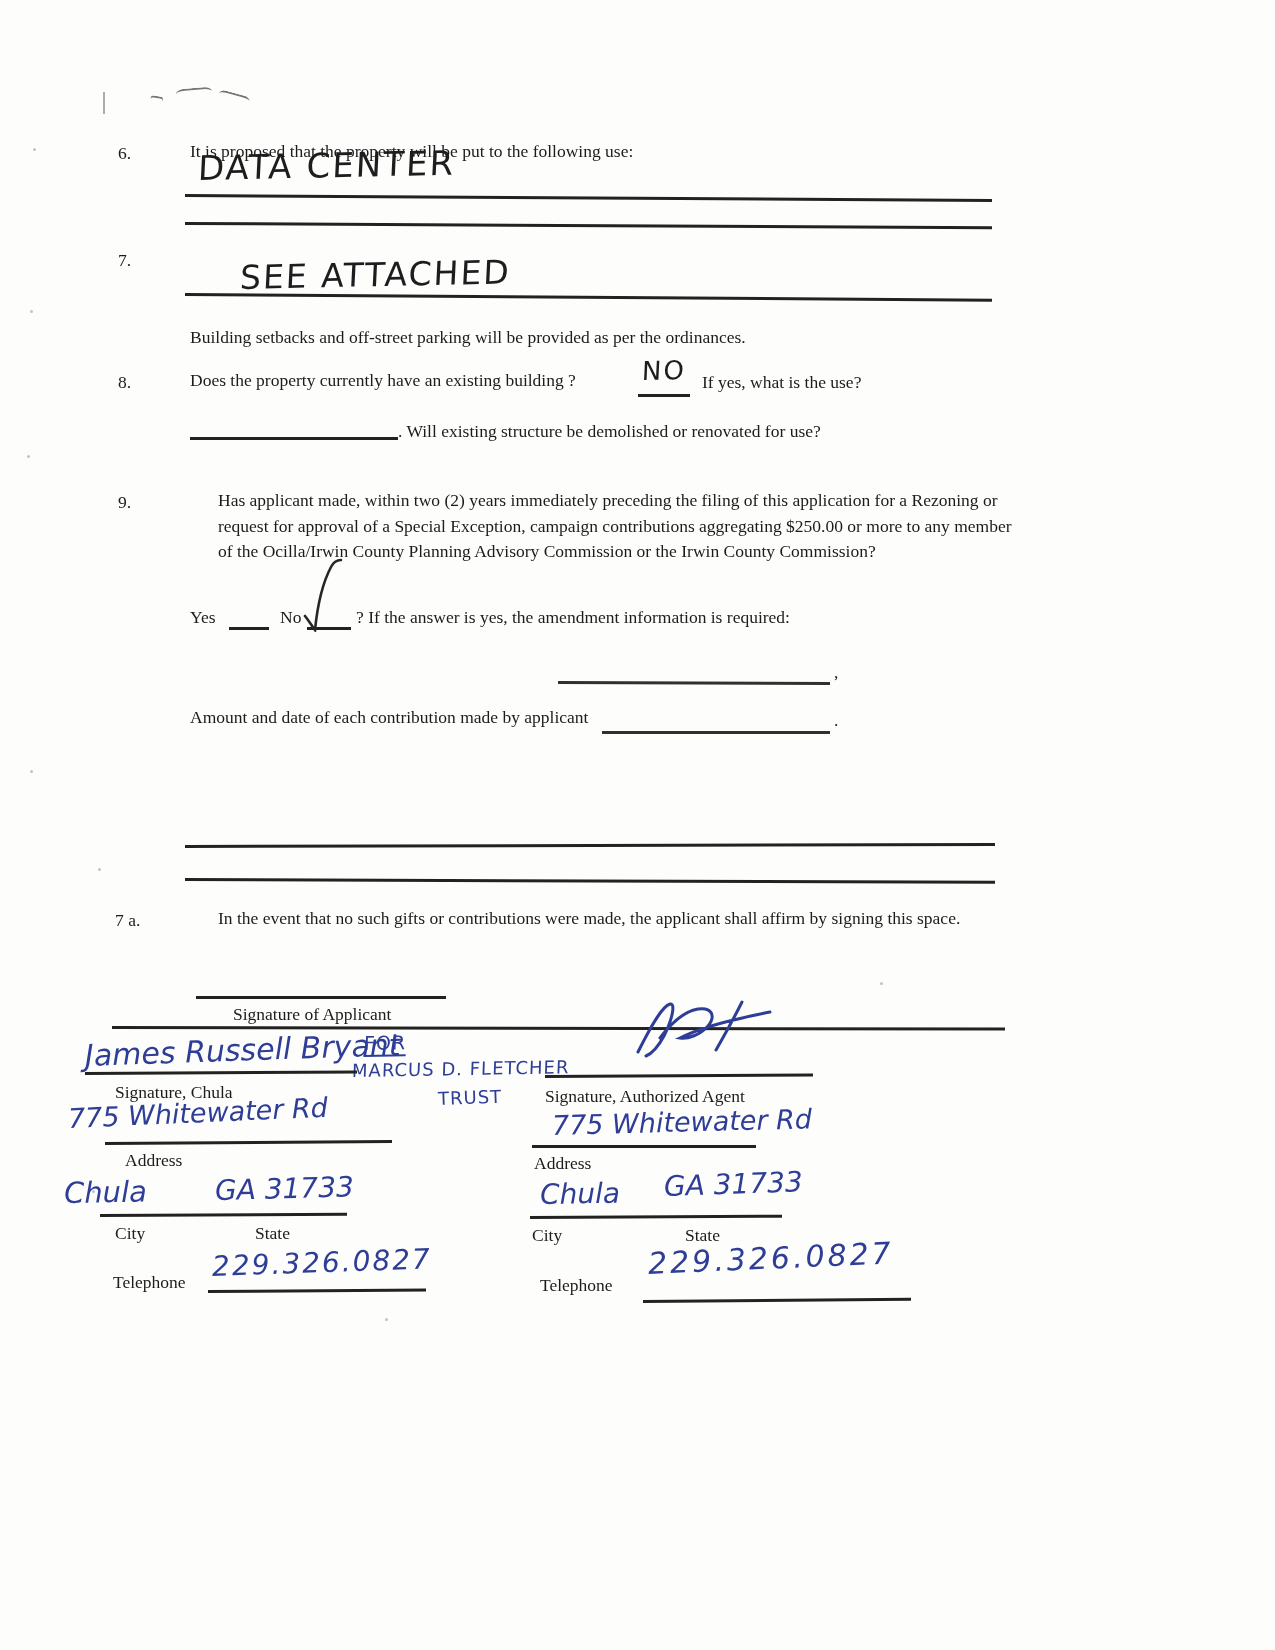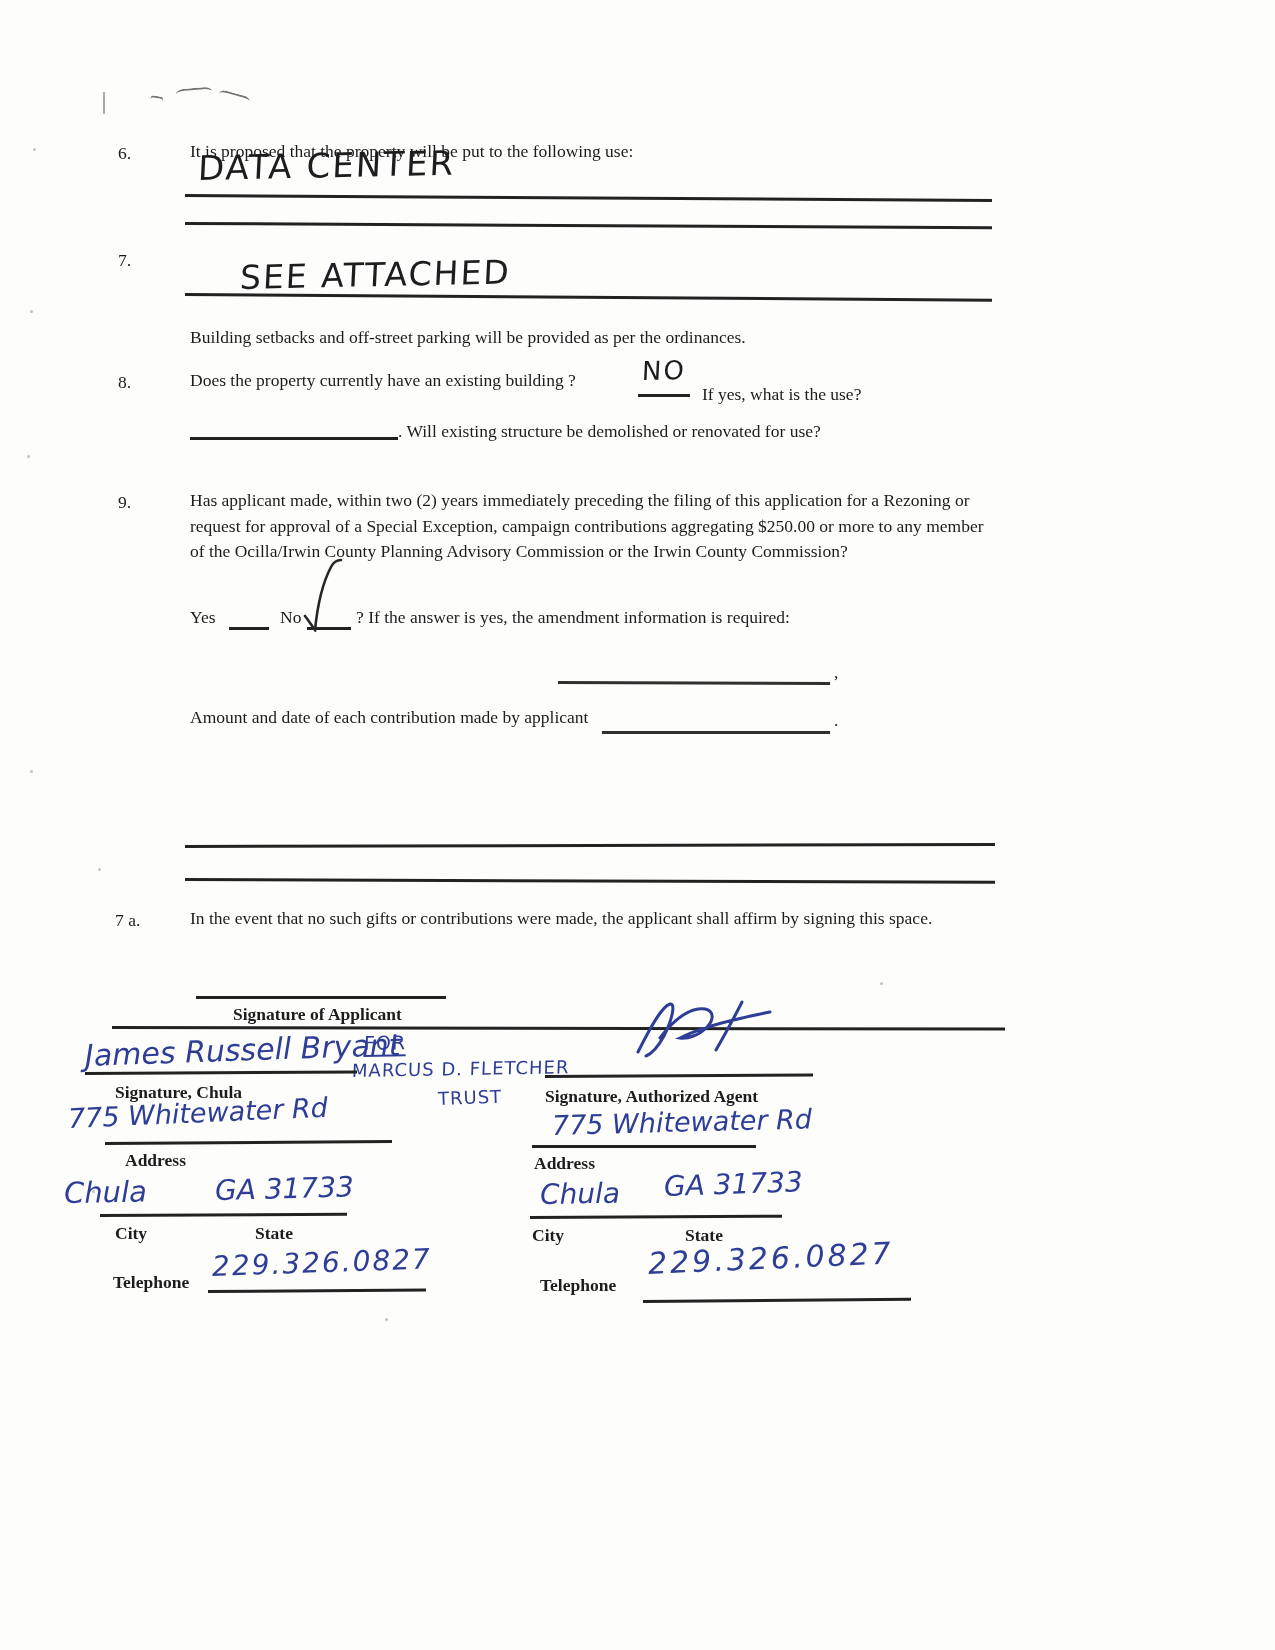--- a/index.html
+++ b/index.html
@@ -3,22 +3,22 @@
 <meta charset="utf-8">
 <style>
   html,body { margin:0; padding:0; background:#e8e8e8; }
   .page {
     position:relative; width:1275px; height:1650px; margin:0 auto;
     background:#fdfdfc; overflow:hidden;
     font-family:"Liberation Serif", serif; color:#1c1c1c;
   }
   .abs { position:absolute; }
   .printed { font-size:17.5px; line-height:25px; white-space:nowrap; }
-  .para { font-size:17.5px; line-height:25.5px; white-space:normal; }
-  .bold { font-weight:bold; }
+  .para { font-size:17.5px; line-height:25.5px; white-space:normal;margin-left:28px; }
+  .bold { font-weight:normal; }
   .hline { position:absolute; background:#222; height:2.6px; transform-origin:left center; }
   .hline.thick { height:3.4px; }
   .hline.soft { background:#303030; }
   
   .hw { position:absolute; font-family:"DejaVu Sans", sans-serif; white-space:nowrap; transform-origin:left center; }
   .hw-caps-black { color:var(--ink-black,#1d1d1f); letter-spacing:2px; transform:skewX(-4deg) rotate(-1.2deg); }
   .hw-blue { color:var(--ink-blue,#2e3d96); font-style:italic; }
   .hw-caps-blue { color:var(--ink-blue,#2e3d96); letter-spacing:1px; transform:skewX(-3deg) rotate(-1deg); }
   .check-ink { color:#262626; }
   .scribble-ink { color:var(--ink-blue,#2e3d96); }
@@ -53,21 +53,21 @@
   <div class="abs printed" style="left:118px;top:248px;">7.</div>
   <div class="hw hw-caps-black" style="left:240px;top:258px;font-size:33px;">SEE ATTACHED</div>
   <div class="hline" style="left:185px;top:293px;width:807px;transform:rotate(0.4deg);"></div>
 
   <div class="abs printed" style="left:190px;top:325px;">Building setbacks and off-street parking will be provided as per the ordinances.</div>
 
   <div class="abs printed" style="left:118px;top:370px;">8.</div>
   <div class="abs printed" style="left:190px;top:368px;">Does the property currently have an existing building ?</div>
   <div class="hw hw-caps-black" style="left:642px;top:356px;font-size:26px;">NO</div>
   <div class="hline" style="left:638px;top:394px;width:52px;"></div>
-  <div class="abs printed" style="left:702px;top:382px;">If yes, what is the use?</div>
+  <div class="abs printed" style="left:702px;top:370px;">If yes, what is the use?</div>
 
   <div class="hline" style="left:190px;top:437px;width:208px;"></div>
   <div class="abs printed" style="left:398px;top:419px;">.  Will existing structure be demolished or renovated for use?</div>
 
   <div class="abs printed" style="left:118px;top:490px;">9.</div>
   <div class="abs para" style="left:190px;top:488px;width:812px;">Has applicant made, within two (2) years immediately preceding the filing of this application for a Rezoning or request for approval of a Special Exception, campaign contributions aggregating $250.00 or more to any member of the Ocilla/Irwin County Planning Advisory Commission or the Irwin County Commission?</div>
 
   <div class="abs printed" style="left:190px;top:605px;">Yes</div>
   <div class="hline" style="left:229px;top:627px;width:40px;"></div>
   <div class="abs printed" style="left:280px;top:605px;">No</div>

